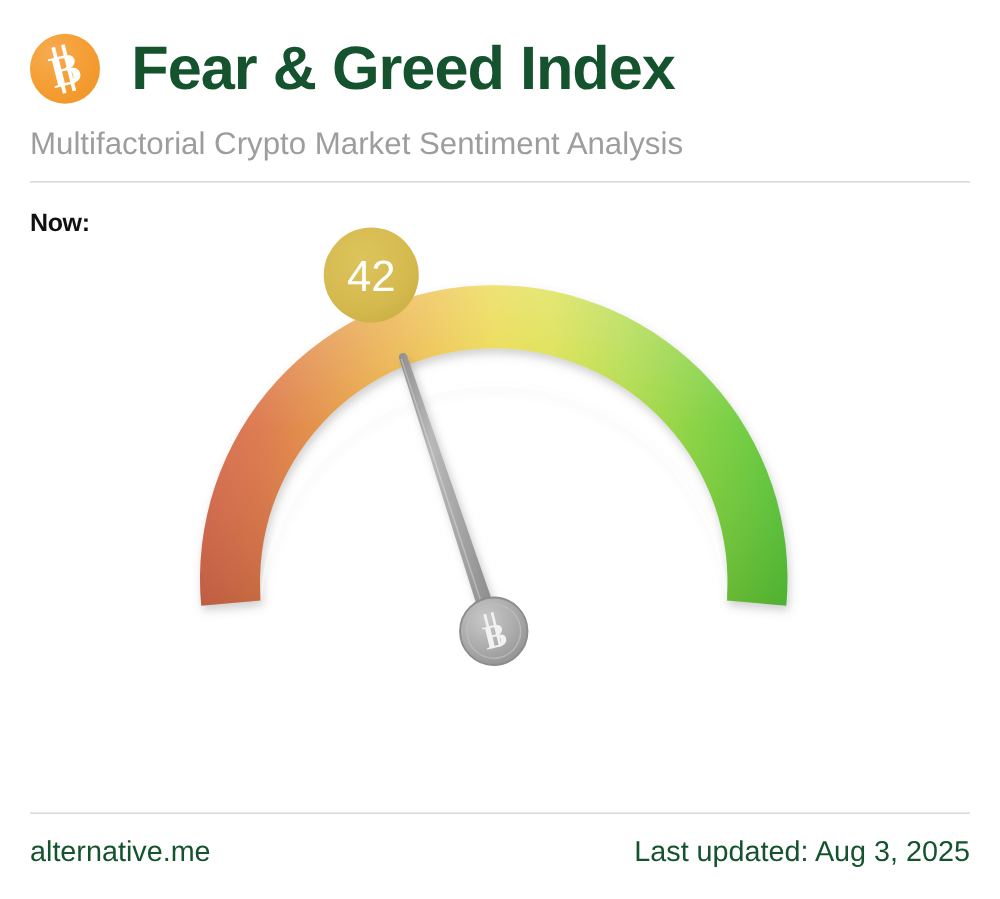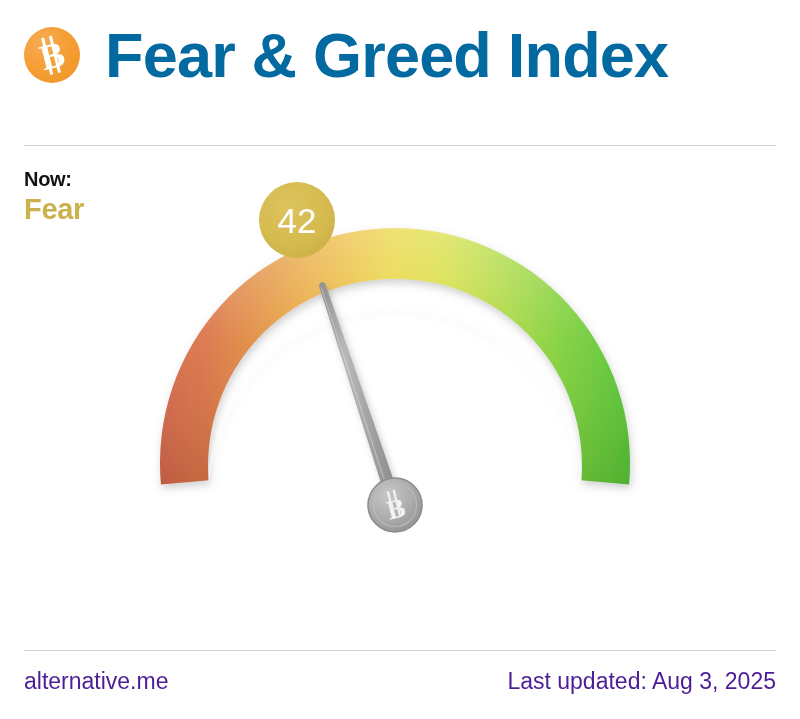--- a/index.html
+++ b/index.html
@@ -44,23 +44,23 @@
     display: flex;
     align-items: center;
     justify-content: center;
     flex: 0 0 auto;
     margin-right: 25px;
     position: relative;
   }
   .btc-logo svg { display: block; }
 
   .title {
-    font-size: 63px;
+    font-size: 49px;
     font-weight: bold;
-    color: #0369a1;
+    color: #14532d;
     letter-spacing: -0.8px;
     line-height: 1;
     white-space: nowrap;
     font-family: "Liberation Sans", sans-serif;
   }
 
   .subtitle {
     margin-top: 10px;
     font-size: 25px;
     color: #9d9d9d;
@@ -127,21 +127,21 @@
     position: absolute;
     left: 24px;
     top: 668px;
     width: 752px;
     display: flex;
     justify-content: space-between;
     align-items: baseline;
   }
   .footer-left, .footer-right {
     font-size: 23px;
-    color: #4c1d95;
+    color: #14532d;
     white-space: nowrap;
   }
 </style>
 </head>
 <body>
 
 <div class="page">
 
   <div class="header">
     <div class="brand-row">
@@ -149,27 +149,27 @@
         <svg width="56" height="56" viewBox="0 0 56 56" aria-hidden="true">
           <g transform="rotate(-14 28 28)">
             <text x="28" y="41" text-anchor="middle" font-family="'Liberation Serif', serif" font-size="36" font-weight="bold" fill="#ffffff">B</text>
             <rect x="21.5" y="9" width="3" height="38" fill="#ffffff"></rect>
             <rect x="29.5" y="9" width="3" height="38" fill="#ffffff"></rect>
           </g>
         </svg>
       </div>
       <div class="title">Fear &amp; Greed Index</div>
     </div>
+    <div class="subtitle">Multifactorial Crypto Market Sentiment Analysis</div>
   </div>
 
   <div class="rule rule-top"></div>
 
   <div class="status">
     <div class="status-now">Now:</div>
-    <div class="status-label">Fear</div>
   </div>
 
   <div class="gauge-wrap">
     <svg class="gauge-svg" width="800" height="500" viewBox="0 0 800 500" aria-hidden="true">
       <defs>
 
         <linearGradient id="arcGrad" x1="0%" y1="0%" x2="100%" y2="0%">
           <stop offset="0%" stop-color="#d4674a"></stop>
           <stop offset="10%" stop-color="#db7447"></stop>
           <stop offset="20%" stop-color="#e28c41"></stop>

